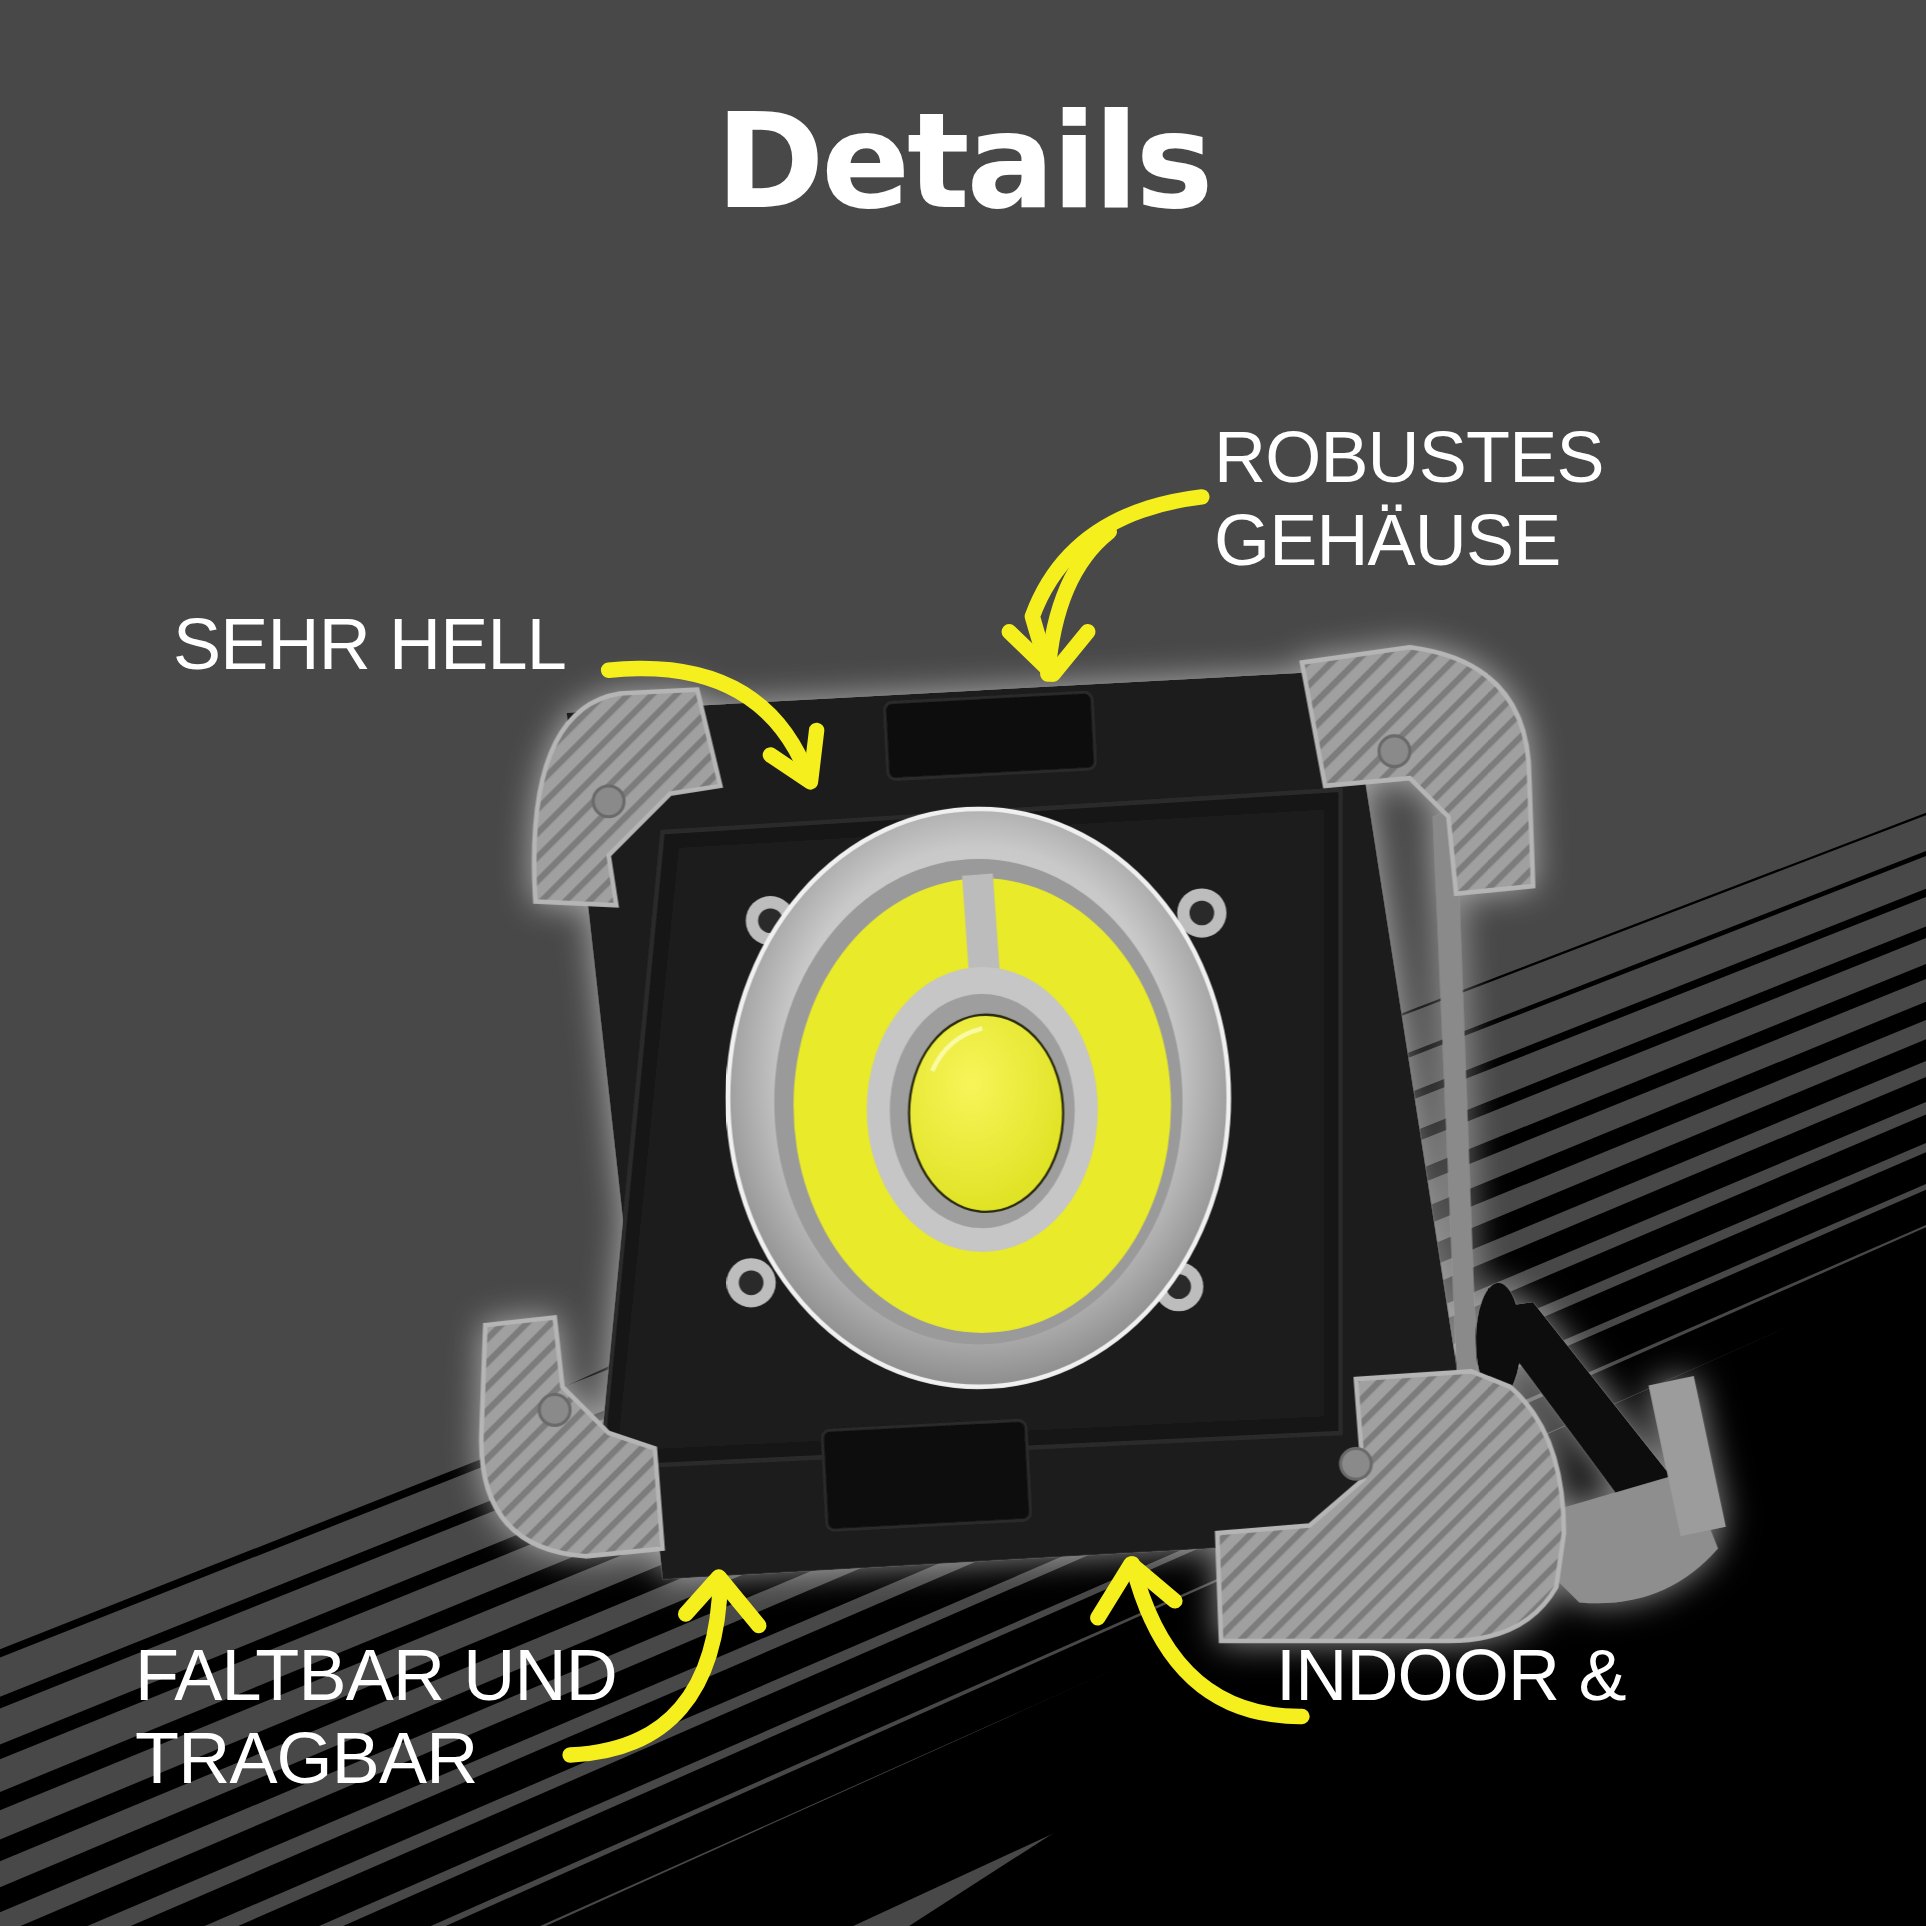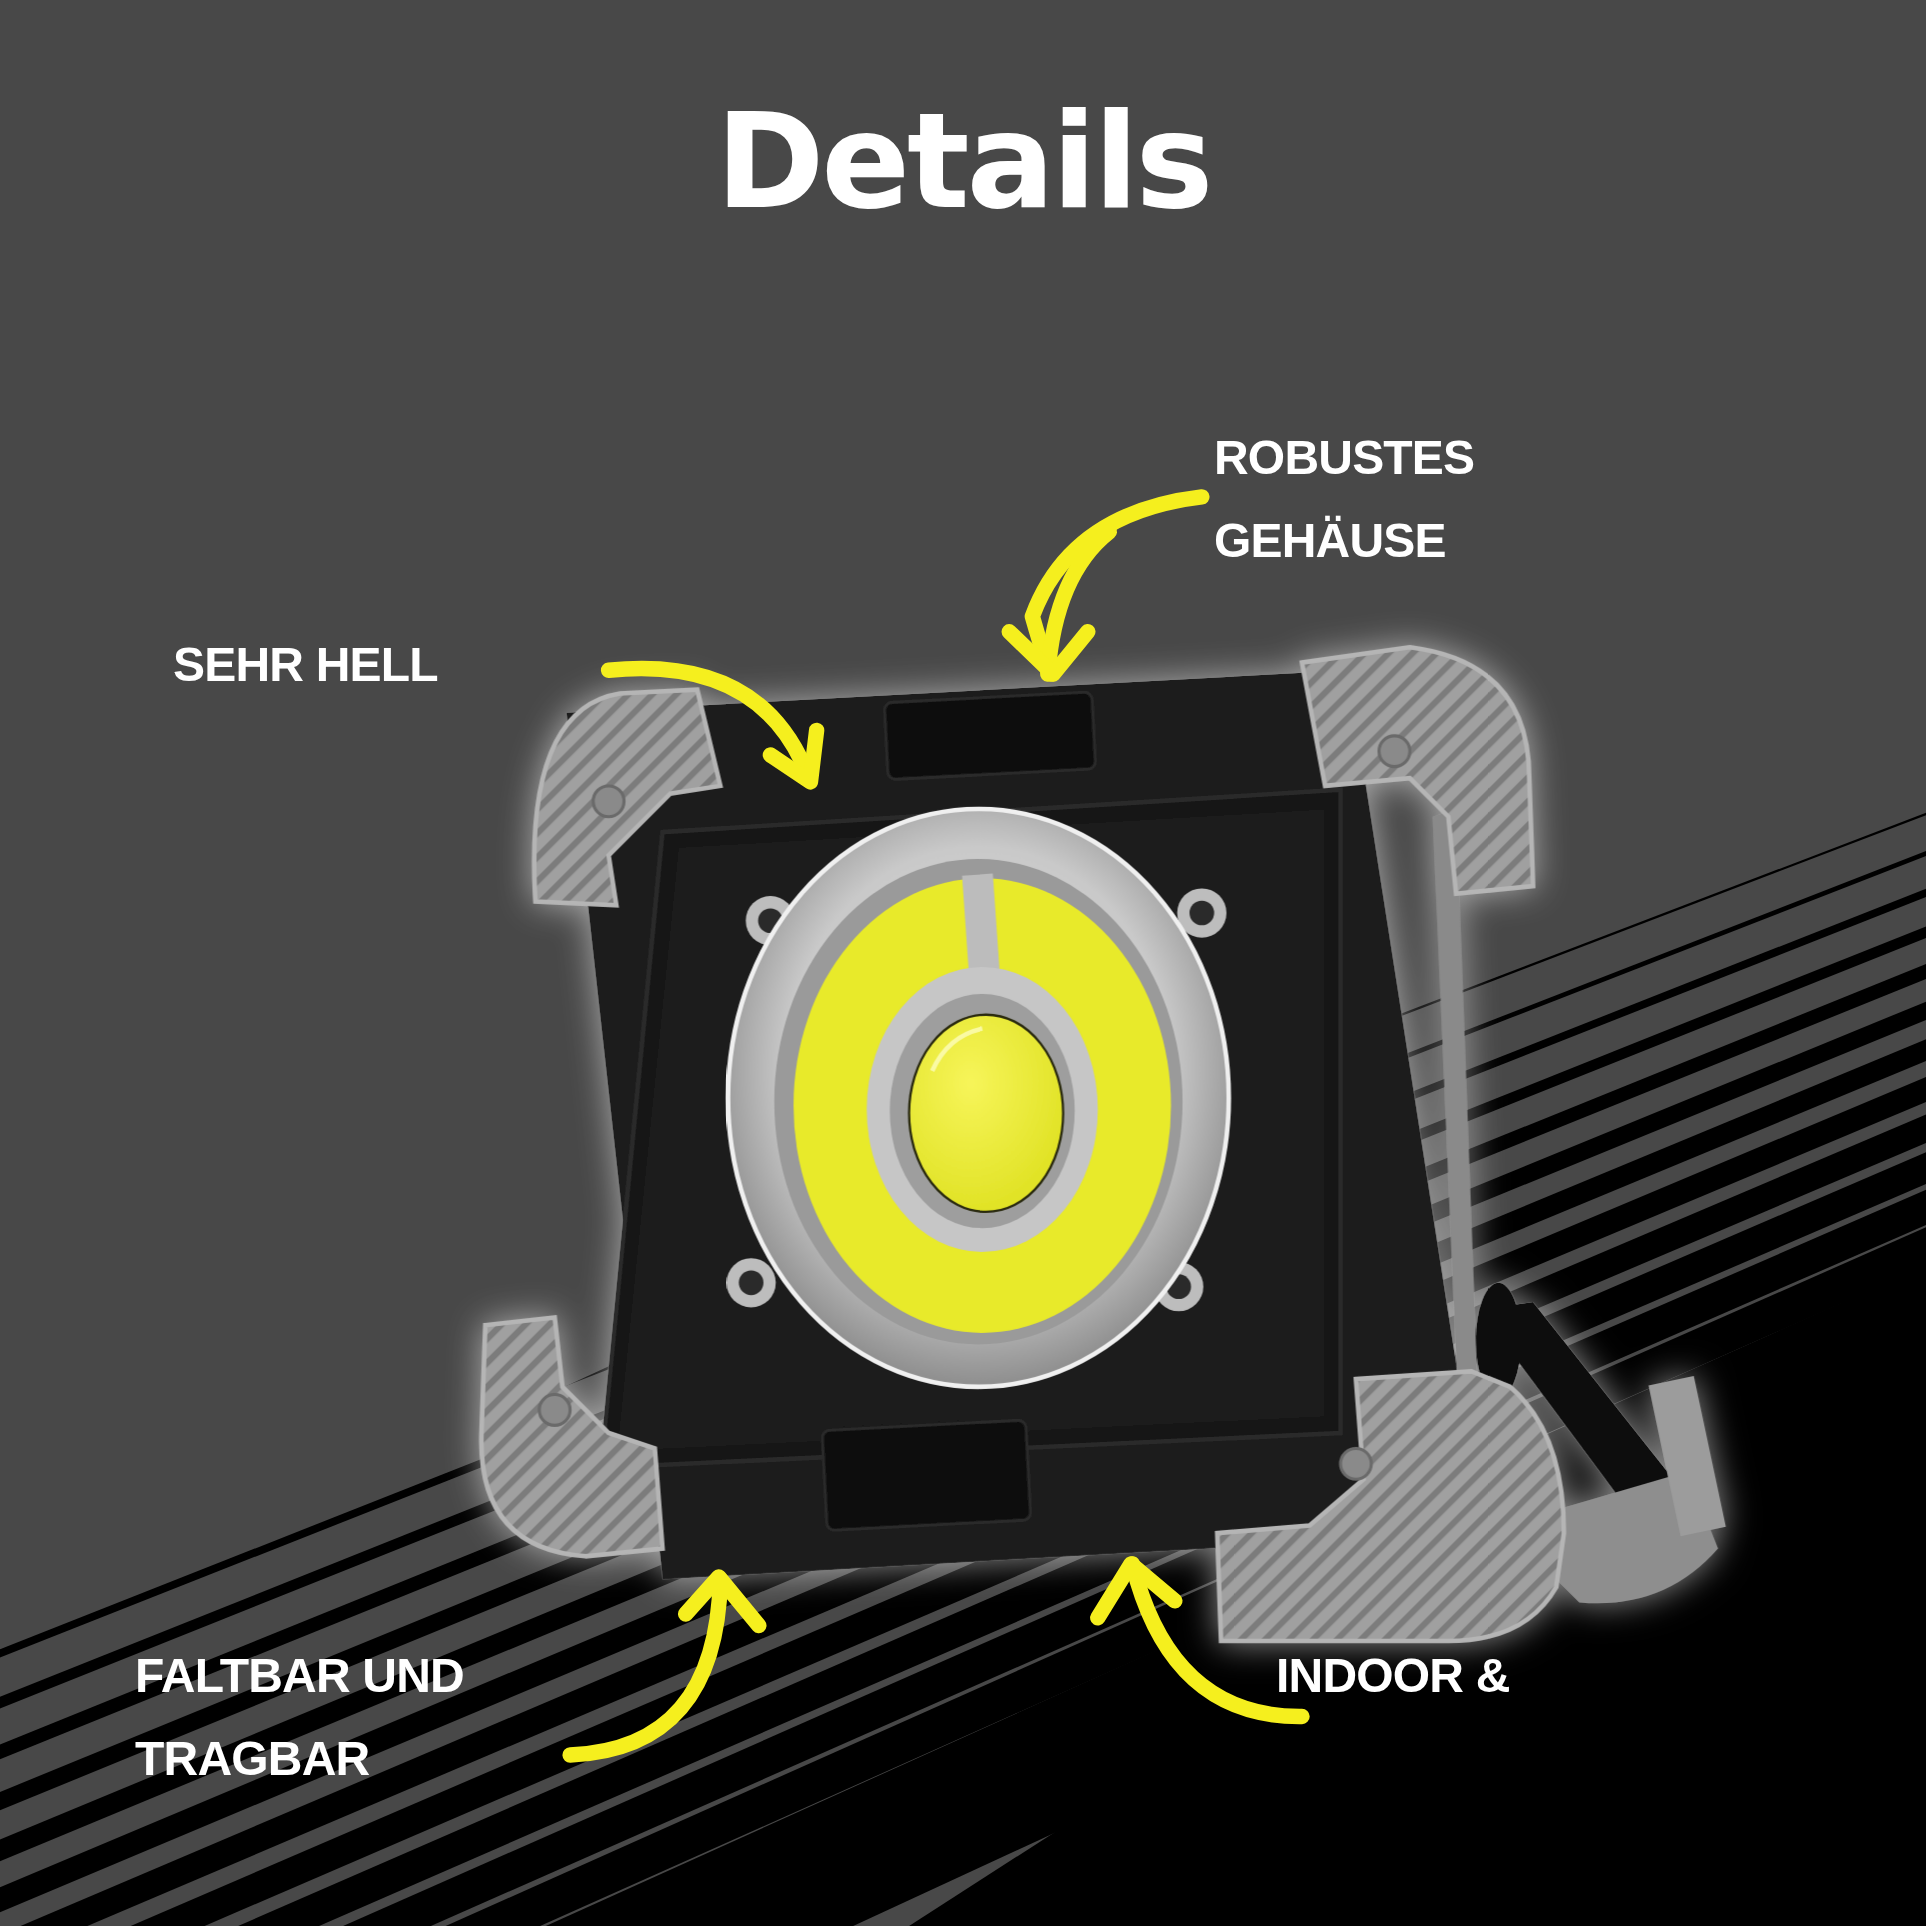--- a/index.html
+++ b/index.html
@@ -5,27 +5,27 @@
   html, body { margin: 0; padding: 0; }
   body { width: 1926px; height: 1926px; overflow: hidden; background: #484848; }
   .stage { position: relative; width: 1926px; height: 1926px; overflow: hidden; background: #484848; padding-left: 20px; }
   .bg-svg, .device-svg, .arrows-svg { position: absolute; left: 0; top: 0; width: 1926px; height: 1926px; }
   .title {
     position: absolute; left: 0; top: 96px; width: 1926px; text-align: center;
     font-family: "DejaVu Sans", sans-serif; font-weight: bold; font-size: 131px;
     color: #ffffff; letter-spacing: -3.1px; line-height: 1;
   }
   .label {
-    position: absolute; font-family: "Liberation Sans", sans-serif; font-weight: bold;
-    color: #ffffff; font-size: 48px; line-height: 83px; letter-spacing: -0.8px;
+    position: absolute; font-family: "Liberation Sans", sans-serif; font-weight: normal;
+    color: #ffffff; font-size: 72px; line-height: 83px; letter-spacing: -0.8px;
     text-transform: uppercase; white-space: nowrap;
   }
   .label span { display: block; }
   .lbl-robust { left: 1214px; top: 416px; }
-  .lbl-hell { left: 173px; top: 623px; }
+  .lbl-hell { left: 173px; top: 603px; }
   .lbl-falt { left: 135px; top: 1634px; }
   .lbl-indoor { left: 1276px; top: 1634px; }
 </style>
 </head>
 <body>
 
 <div class="stage">
 
   <svg class="bg-svg" viewBox="0 0 2500 2500">
     <defs>

